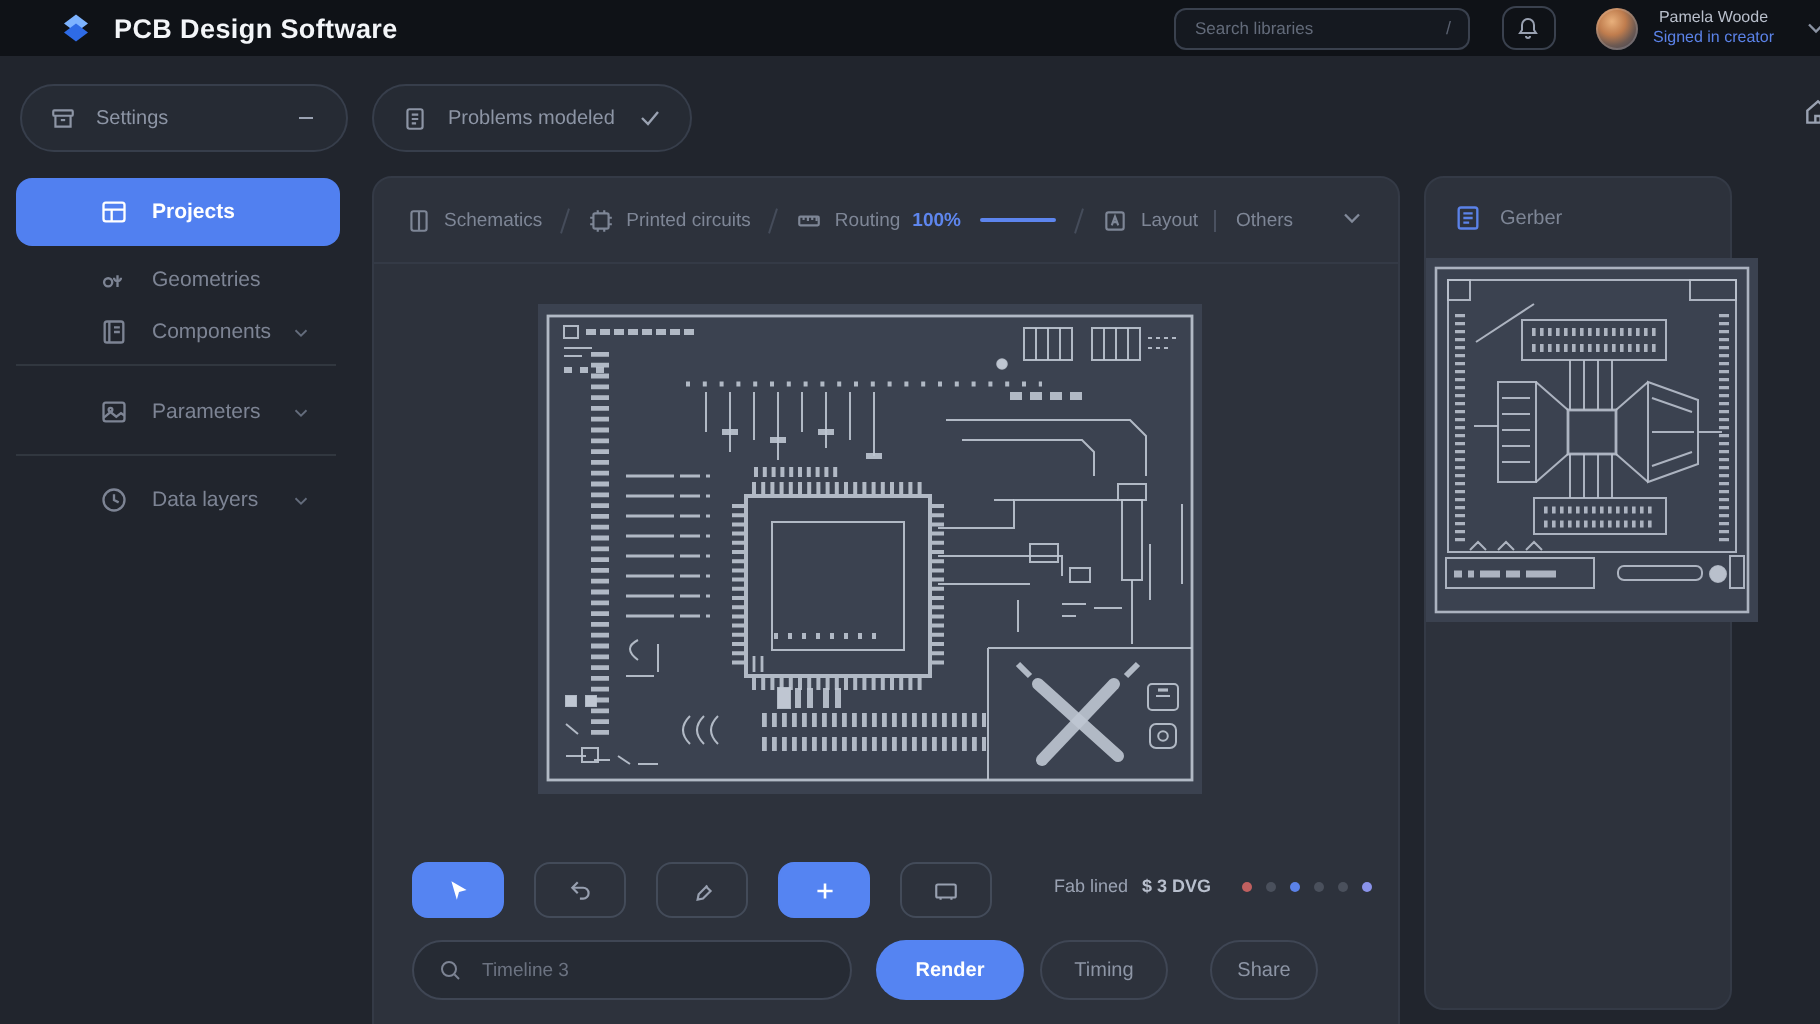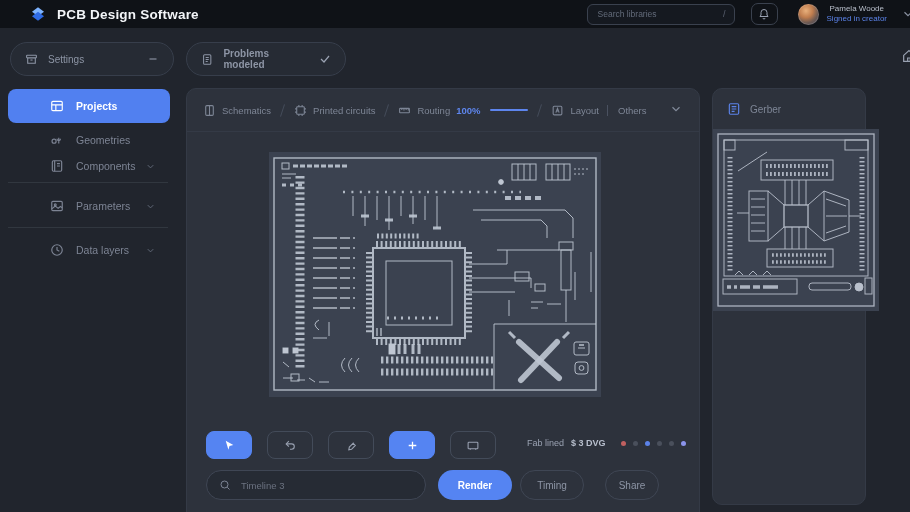--- a/index.html
+++ b/index.html
@@ -27,21 +27,21 @@
   .user-meta{line-height:1.2;text-align:center;}
   .user-name{font-size:8px;color:#b9bfcb;}
   .user-status{font-size:8px;color:#5b82e8;}
   .chev{color:#8a92a2;margin-left:14px;margin-right:6px;}
 
   
   .pill{position:absolute;top:42px;height:34px;border-radius:17px;background:#262b34;
     border:1px solid #373e4b;display:flex;align-items:center;padding:0 14px;gap:10px;
     color:#8d95a5;font-size:10px;cursor:pointer;box-sizing:border-box;}
   .pill-settings{left:10px;width:164px;}
-  .pill-problems{left:186px;width:160px;font-weight:bold;}
+  .pill-problems{left:186px;width:160px;}
   .pill .trail{margin-left:auto;color:#9aa2b2;display:flex;align-items:center;}
   .home-btn{position:absolute;right:16px;top:46px;color:#99a1b1;background:none;border:none;cursor:pointer;padding:2px;}
 
   
   .side-item{position:absolute;left:8px;width:162px;height:28px;border-radius:8px;
     display:flex;align-items:center;padding-left:42px;gap:12px;color:#7d8494;font-size:10.5px;
     cursor:pointer;box-sizing:border-box;}
   .side-item .s-chev{position:absolute;right:14px;color:#646c7c;}
   .side-item.active{background:#5180f0;color:#ffffff;font-weight:600;height:34px;}
   .side-divider{position:absolute;left:8px;width:160px;height:1px;background:#31373f;}

